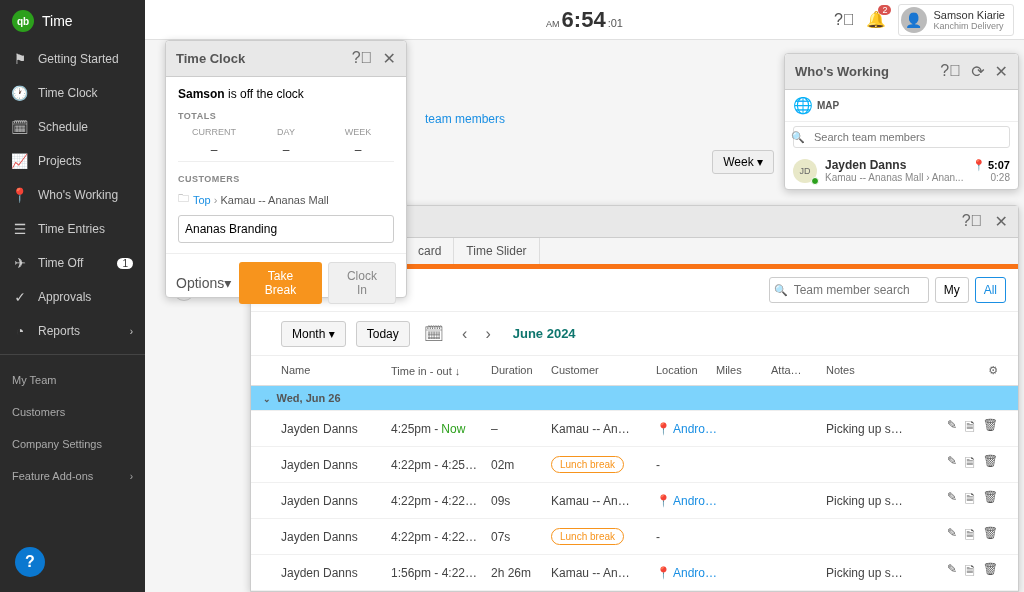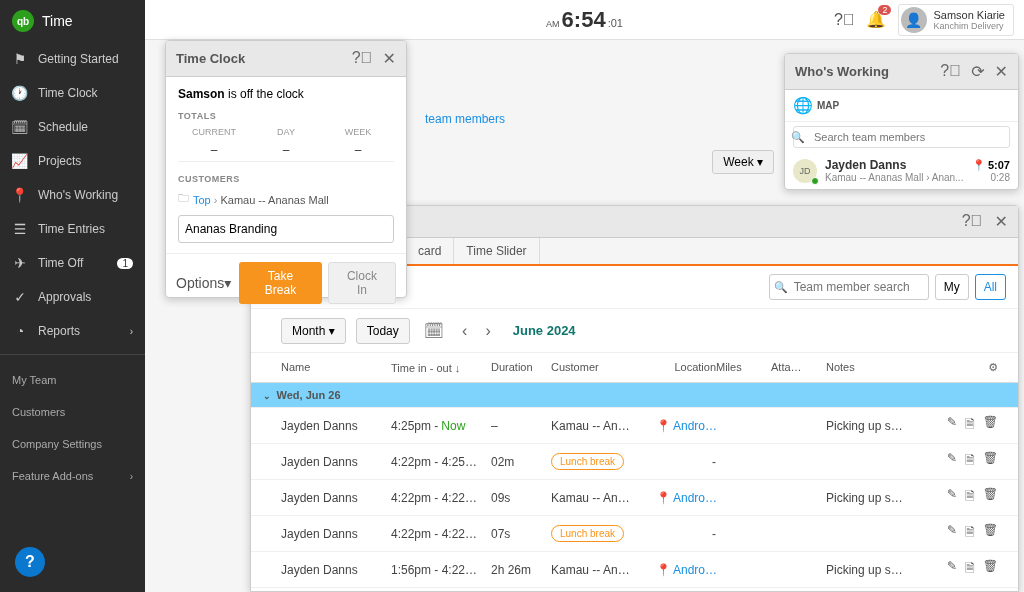--- a/index.html
+++ b/index.html
@@ -78,38 +78,38 @@
 .whos-name { font-size: 12px; font-weight: 600; color: #333; }
 .whos-detail { font-size: 10px; color: #888; }
 .whos-time { text-align: right; font-size: 11px; }
 .whos-time .main { font-weight: 600; }
 .whos-time .sub { font-size: 10px; color: #888; }
 
 
 .timesheet-panel { position: absolute; left: 250px; top: 205px; right: 5px; bottom: 0; background: #fff; border: 1px solid #ccc; border-radius: 4px 4px 0 0; box-shadow: 0 2px 8px rgba(0,0,0,0.2); z-index: 18; }
 .ts-header { display: flex; align-items: center; background: #e8e8e8; padding: 6px 10px; border-bottom: 1px solid #ccc; }
 .ts-header-icons { margin-left: auto; display: flex; gap: 12px; color: #666; cursor: pointer; }
-.ts-tabs { display: flex; background: #f5f5f5; border-bottom: 2px solid #f97316; padding-left: 155px; }
+.ts-tabs { display: flex; background: #f5f5f5; border-bottom: 5px solid #f97316; padding-left: 155px; }
 .ts-tab { padding: 6px 12px; font-size: 12px; color: #555; border-right: 1px solid #ddd; cursor: pointer; }
 .ts-controls { display: flex; align-items: center; padding: 8px 12px; gap: 8px; border-bottom: 1px solid #eee; }
 .sk-avatar { width: 22px; height: 22px; background: #eee; border-radius: 50%; display: inline-flex; align-items: center; justify-content: center; font-size: 10px; color: #666; border: 1px solid #ccc; }
 .ts-search-wrap { margin-left: auto; display: flex; gap: 6px; }
 .ts-search { border: 1px solid #ccc; border-radius: 3px; padding: 5px 8px 5px 24px; font-size: 12px; width: 160px; }
 .ts-btn-sm { border: 1px solid #ccc; border-radius: 3px; padding: 5px 8px; font-size: 12px; background: #fff; cursor: pointer; text-align: center; }
 .ts-btn-sm.active { border-color: #1a8fe3; color: #1a8fe3; }
 .ts-daterow { display: flex; align-items: center; padding: 8px 30px; gap: 10px; border-bottom: 1px solid #eee; }
 .ts-drop { border: 1px solid #ccc; background: #f5f5f5; border-radius: 3px; padding: 5px 10px; font-size: 12px; cursor: pointer; }
 .ts-nav-icon { cursor: pointer; color: #666; padding: 4px; }
 .ts-month { font-size: 13px; font-weight: 600; color: #0f766e; margin-left: 8px; }
 .ts-thead { display: flex; padding: 8px 20px 8px 30px; border-bottom: 1px solid #ddd; color: #555; font-size: 11px; }
 .ts-col-name { width: 110px; }
 .ts-col-time { width: 100px; display: flex; align-items: center; gap: 3px; }
 .ts-col-dur { width: 60px; }
 .ts-col-cust { width: 105px; }
-.ts-col-loc { width: 60px; text-align: right; }
+.ts-col-loc { width: 60px; }
 .ts-col-miles { width: 55px; }
 .ts-col-att { width: 55px; }
 .ts-col-notes { width: 80px; }
 .ts-col-actions { margin-left: auto; }
 .ts-grouprow { background: #7dd3fc; padding: 6px 12px; font-size: 11px; font-weight: 600; color: #555; border-bottom: 1px solid #eee; }
 .ts-grouprow .caret { margin-right: 6px; font-size: 9px; }
 .ts-row { display: flex; padding: 7px 20px 7px 30px; border-bottom: 1px solid #f0f0f0; align-items: center; color: #444; font-size: 12px; }
 .ts-time-now { color: #2ca01c; }
 .badge-pill { border-radius: 10px; padding: 2px 8px; font-size: 10px; display: inline-block; }
 .badge-lunch { border: 1px solid #f7941d; color: #f7941d; }

